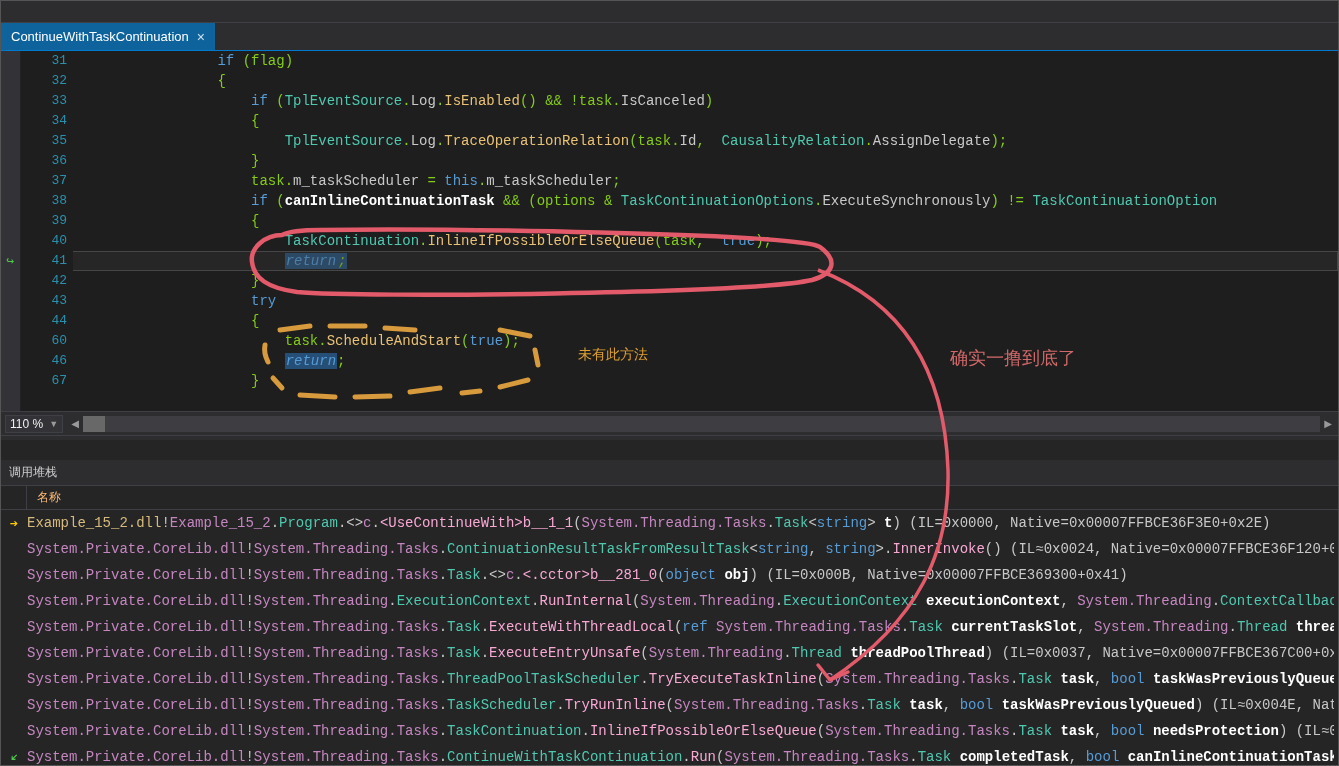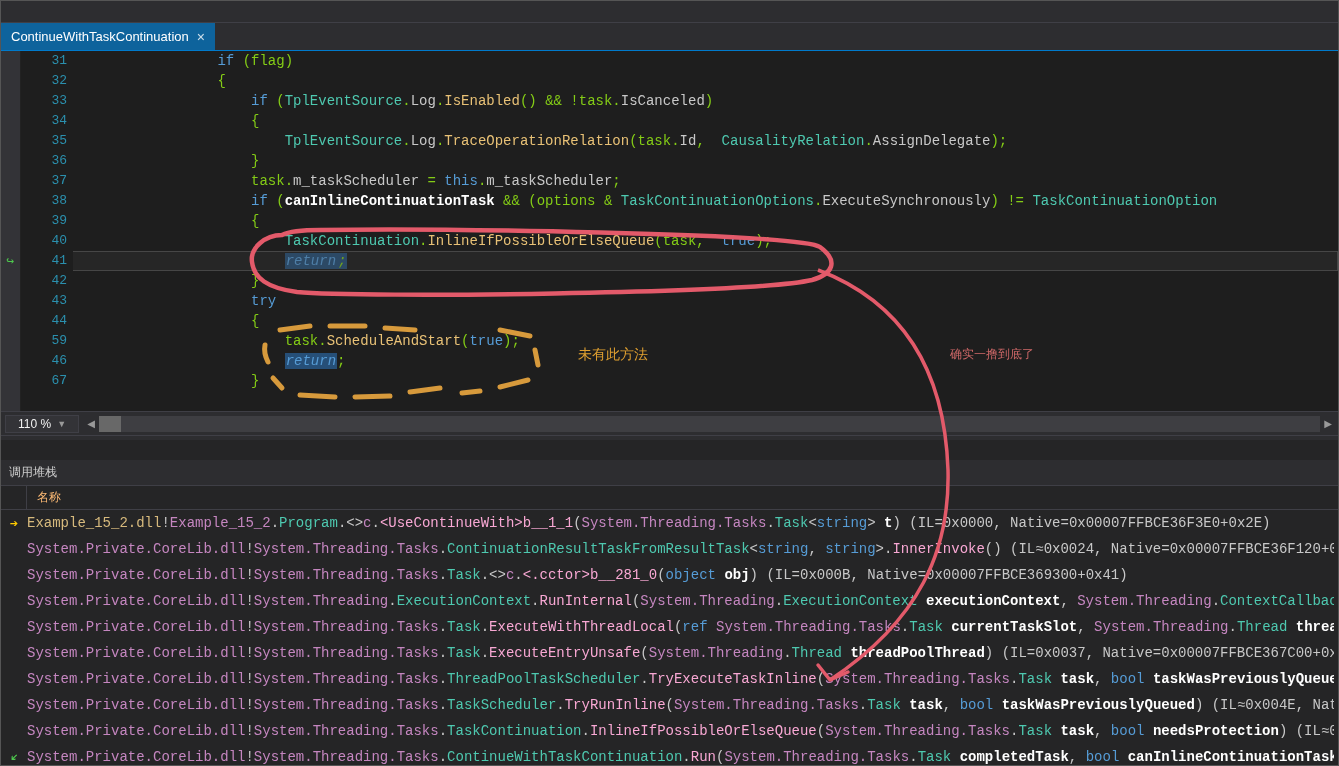--- a/index.html
+++ b/index.html
@@ -81,21 +81,21 @@
   align-items: center;
   border-top: 1px solid #3f3f46;
   font-family: 'Segoe UI', sans-serif;
   font-size: 12px;
   color: #f1f1f1;
   gap: 2px;
 }
 .zoom-combo {
   background: #333337;
   border: 1px solid #3f3f46;
-  padding: 1px 12px;
+  padding: 1px 4px;
   display: flex;
   align-items: center;
   gap: 6px;
   margin-left: 4px;
 }
 .zoom-combo .arrow { font-size: 9px; color: #999; }
 .hscroll {
   flex: 1;
   height: 16px;
   display: flex;
@@ -151,21 +151,21 @@
 .arrow-green { color: #4ec94e; font-size: 14px; transform: rotate(135deg); display: inline-block; }
 
 .cs-mod { color: #d7ba7d; } 
 .cs-ns { color: #c586c0; } 
 .cs-t { color: #4ec9b0; }
 .cs-m { color: #f9a8d4; }
 .cs-k { color: #569cd6; }
 .cs-gray { color: #c8c8c8; }
 .cs-white { color: #ffffff; font-weight: bold; }
 svg.annot-svg { position: absolute; top: 0; left: 0; pointer-events: none; }
-.annot-text { position: absolute; color: #d16969; font-family: 'Microsoft YaHei', sans-serif; font-size: 12px; }
+.annot-text { position: absolute; color: #d16969; font-family: 'Microsoft YaHei', sans-serif; font-size: 18px; }
 .annot-text2 { position: absolute; color: #e0a030; font-family: 'Microsoft YaHei', sans-serif; font-size: 14px; margin-left: 8px; }
 .exec-arrow { color: #4ec94e; display:inline-block; transform: translateY(1px); }
 </style>
 </head>
 <body>
 
 <div class="window-frame">
   <div class="title-bar"></div>
 
   <div class="tab-bar">
@@ -205,21 +205,21 @@
             <div class="gutter-row lineno">35</div>
             <div class="gutter-row lineno">36</div>
             <div class="gutter-row lineno">37</div>
             <div class="gutter-row lineno">38</div>
             <div class="gutter-row lineno">39</div>
             <div class="gutter-row lineno">40</div>
             <div class="gutter-row lineno">41</div>
             <div class="gutter-row lineno">42</div>
             <div class="gutter-row lineno">43</div>
             <div class="gutter-row lineno">44</div>
-            <div class="gutter-row lineno">59</div>
+            <div class="gutter-row lineno">60</div>
             <div class="gutter-row lineno">46</div>
             <div class="gutter-row lineno">67</div>
           </div>
         <div class="code-col">
           <div class="code-lines" id="code-lines">
               <div class="code-line"><span class="p">                </span><span class="k">if</span><span class="p"> (flag)</span></div>
               <div class="code-line"><span class="p">                {</span></div>
               <div class="code-line"><span class="p">                    </span><span class="k">if</span><span class="p"> (</span><span class="t">TplEventSource</span><span class="p">.</span><span class="v">Log</span><span class="p">.</span><span class="m">IsEnabled</span><span class="p">() &amp;&amp; !task.</span><span class="v">IsCanceled</span><span class="p">)</span></div>
               <div class="code-line"><span class="p">                    {</span></div>
               <div class="code-line"><span class="p">                        </span><span class="t">TplEventSource</span><span class="p">.</span><span class="v">Log</span><span class="p">.</span><span class="m">TraceOperationRelation</span><span class="p">(task.</span><span class="v">Id</span><span class="p">,  </span><span class="t">CausalityRelation</span><span class="p">.</span><span class="v">AssignDelegate</span><span class="p">);</span></div>

